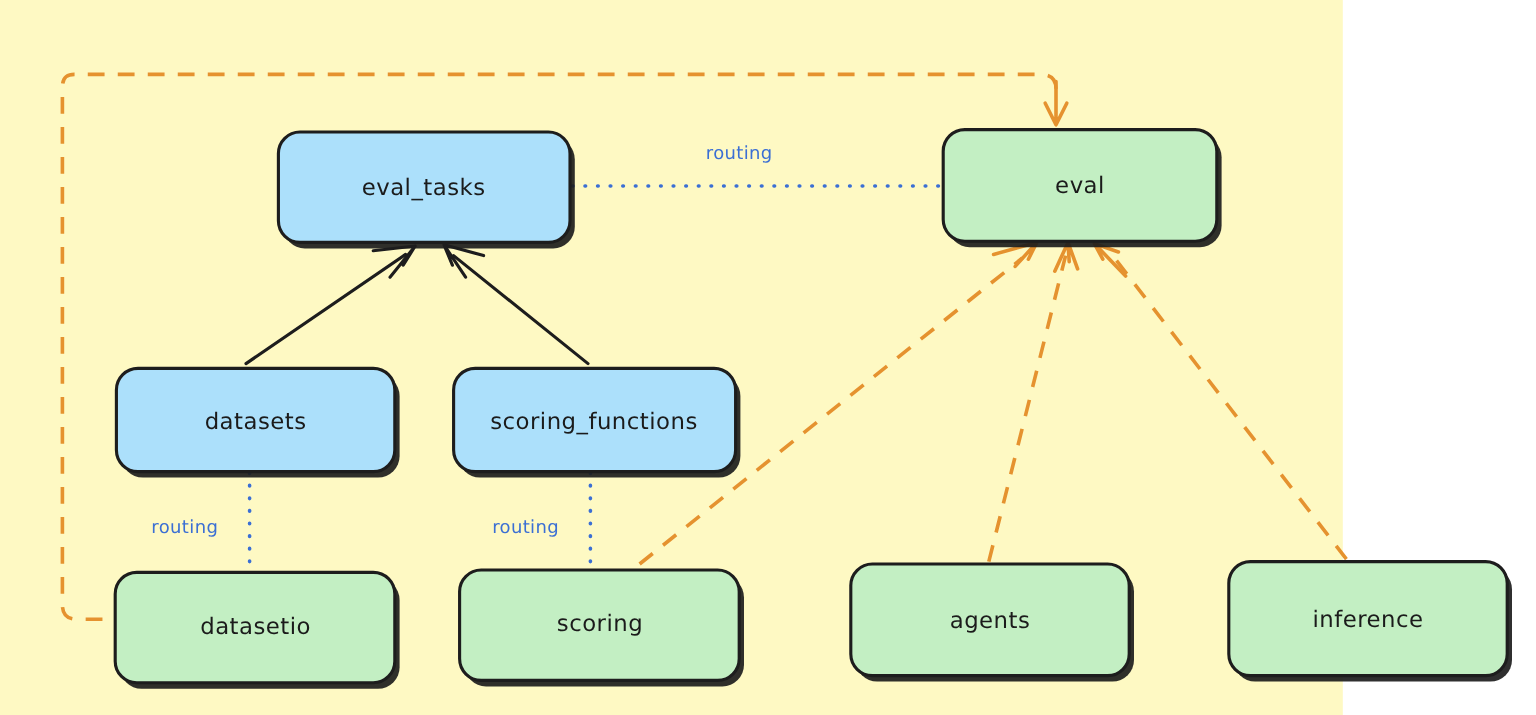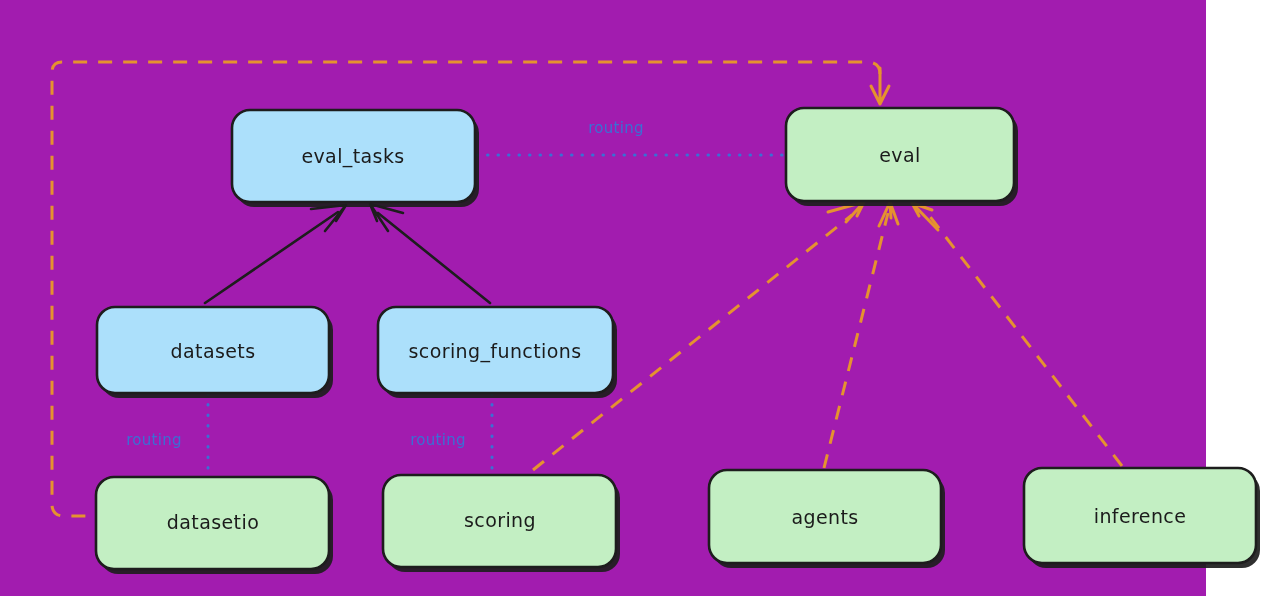--- a/index.html
+++ b/index.html
@@ -9,23 +9,23 @@
     background: #ffffff;
   }
   body {
     width: 1280px;
     height: 596px;
     overflow: hidden;
     font-family: "DejaVu Sans", sans-serif;
   }
   #diagram-root {
     position: relative;
-    width: 1206px;
+    width: 1119px;
     height: 596px;
-    background: #a21caf;
+    background: #fef9c3;
   }
   #diagram-svg {
     position: absolute;
     top: 0;
     left: 0;
     width: 1280px;
     height: 596px;
   }
   .node-label {
     font-family: "DejaVu Sans", sans-serif;

